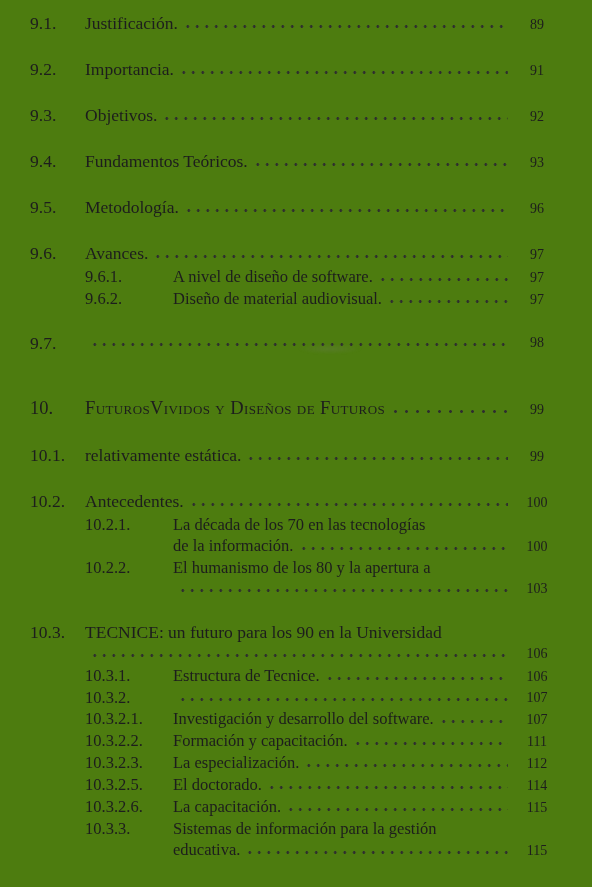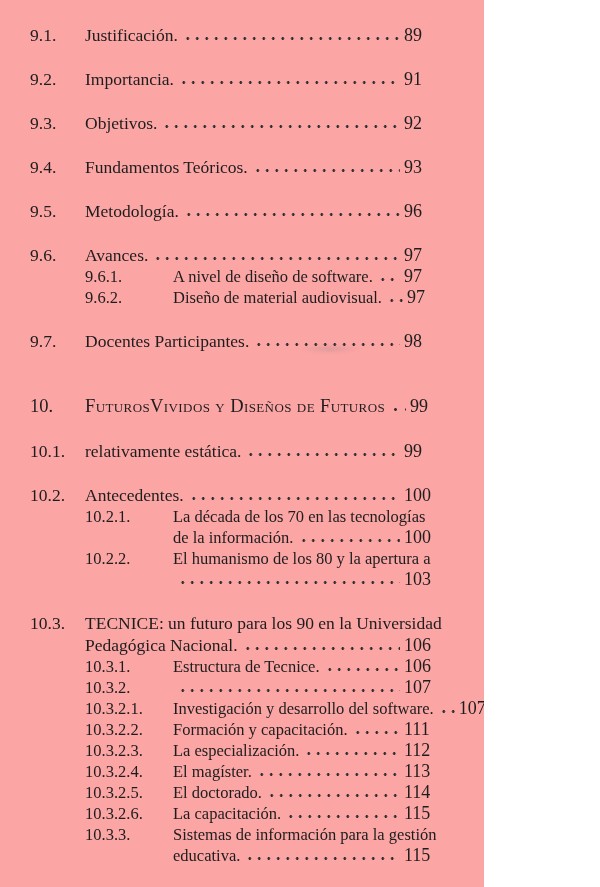--- a/index.html
+++ b/index.html
@@ -2,25 +2,25 @@
 <html><head>
 <meta charset="utf-8">
 <style>
   html, body {
     margin: 0;
     padding: 0;
     background: #ffffff;
   }
   .page {
     position: relative;
-    width: 484px;
+    width: 592px;
     height: 887px;
     box-sizing: border-box;
-    padding: 24px 30px 0 30px;
-    background: #fca5a5;
+    padding: 12px 30px 0 30px;
+    background: #4d7c0f;
     font-family: "Liberation Serif", "DejaVu Serif", serif;
     color: #1d1d1d;
     overflow: hidden;
   }
   .toc-list { width: 100%; }
 
   .entry { display: flex; align-items: flex-start; }
 
   .entry.main {
     margin-top: 22px;
@@ -65,22 +65,22 @@
     margin: 0 4px 1px 5px;
     background-image: radial-gradient(circle, #2e2e2e 1.15px, rgba(0,0,0,0) 1.65px);
     background-size: 9.5px 5px;
     background-repeat: repeat-x;
     background-position: 0 100%;
   }
 
   .page-num {
     flex: 0 0 auto;
     width: 50px;
-    text-align: left;
-    font-size: 18px;
+    text-align: center;
+    font-size: 14px;
   }
 
   .smudge {
     position: absolute;
     left: 298px;
     top: 344px;
     width: 64px;
     height: 10px;
     background: radial-gradient(ellipse at center, rgba(125,125,125,0.22), rgba(125,125,125,0) 70%);
     filter: blur(1px);
@@ -169,21 +169,20 @@
             <span class="txt">Diseño de material audiovisual.</span>
             <span class="leader"></span>
             <span class="page-num">97</span>
           </div>
         </div>
   </div>
       <div class="entry main">
     <div class="num">9.7.</div>
     <div class="body">
           <div class="line">
-            <span class="txt">Docentes Participantes.</span>
             <span class="leader"></span>
             <span class="page-num">98</span>
           </div>
         </div>
   </div>
       <div class="entry chapter">
     <div class="num">10.</div>
     <div class="body">
           <div class="line">
             <span class="txt">FuturosVividos y Diseños de Futuros</span>
@@ -237,21 +236,20 @@
           </div>
         </div>
   </div>
       <div class="entry main">
     <div class="num">10.3.</div>
     <div class="body">
           <div class="line">
             <span class="txt">TECNICE: un futuro para los 90 en la Universidad</span>
           </div>
           <div class="line">
-            <span class="txt">Pedagógica Nacional.</span>
             <span class="leader"></span>
             <span class="page-num">106</span>
           </div>
         </div>
   </div>
       <div class="entry sub">
     <div class="num">10.3.1.</div>
     <div class="body">
           <div class="line">
             <span class="txt">Estructura de Tecnice.</span>
@@ -289,30 +287,20 @@
           </div>
         </div>
   </div>
       <div class="entry sub">
     <div class="num">10.3.2.3.</div>
     <div class="body">
           <div class="line">
             <span class="txt">La especialización.</span>
             <span class="leader"></span>
             <span class="page-num">112</span>
-          </div>
-        </div>
-  </div>
-      <div class="entry sub">
-    <div class="num">10.3.2.4.</div>
-    <div class="body">
-          <div class="line">
-            <span class="txt">El magíster.</span>
-            <span class="leader"></span>
-            <span class="page-num">113</span>
           </div>
         </div>
   </div>
       <div class="entry sub">
     <div class="num">10.3.2.5.</div>
     <div class="body">
           <div class="line">
             <span class="txt">El doctorado.</span>
             <span class="leader"></span>
             <span class="page-num">114</span>

